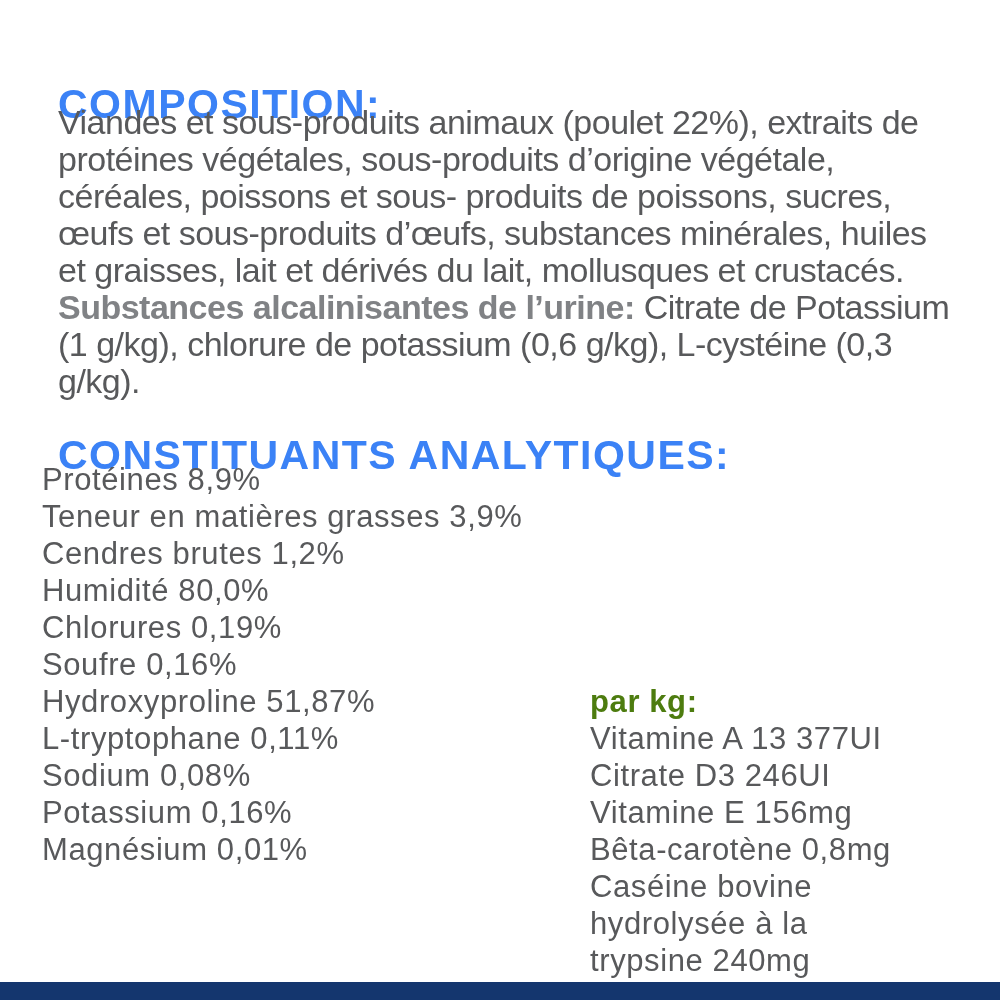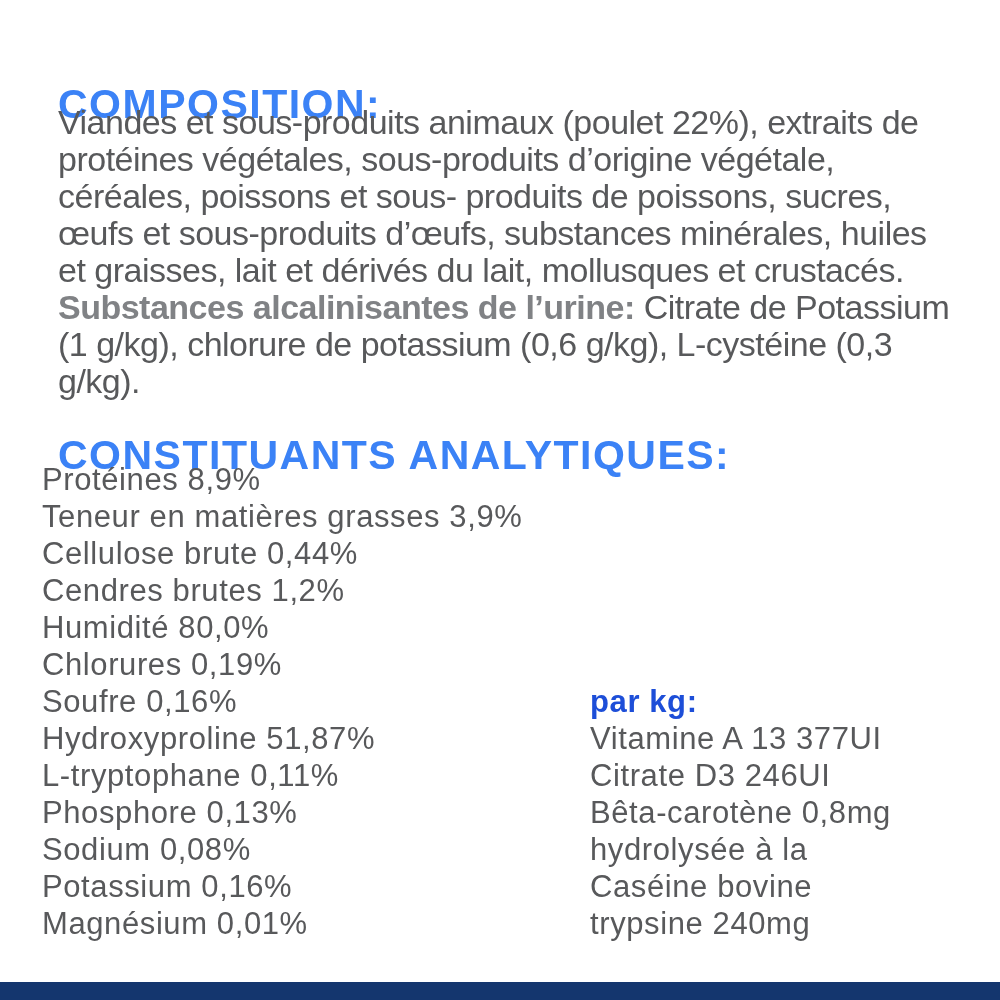--- a/index.html
+++ b/index.html
@@ -58,21 +58,21 @@
     top: 461px;
     width: 530px;
   }
   #per-kg-block {
     left: 590px;
     top: 683px;
     width: 400px;
   }
   #per-kg-heading {
     font-weight: bold;
-    color: #1d4ed8;
+    color: #4d7c0f;
   }
   .nutrient-row { white-space: nowrap; }
 
   #bottom-bar {
     position: absolute;
     left: 0;
     right: 0;
     bottom: 0;
     height: 18px;
     background: #14366e;
@@ -85,38 +85,37 @@
 
   <h1 id="composition-heading" class="heading">COMPOSITION:</h1>
 
   <p id="composition-body"><span>Viandes et sous-produits animaux (poulet 22%), extraits de protéines végétales, sous-produits d’origine végétale, céréales, poissons et sous- produits de poissons, sucres, œufs et sous-produits d’œufs, substances minérales, huiles et graisses, lait et dérivés du lait, mollusques et crustacés. </span><span class="bold-seg">Substances alcalinisantes de l’urine:</span><span> Citrate de Potassium (1 g/kg), chlorure de potassium (0,6 g/kg), L-cystéine (0,3 g/kg).</span></p>
 
   <h1 id="analytics-heading" class="heading">CONSTITUANTS ANALYTIQUES:</h1>
 
   <ul id="left-nutrient-list" class="nutrient-list">
     <li class="nutrient-row">Protéines 8,9%</li>
     <li class="nutrient-row">Teneur en matières grasses 3,9%</li>
-    <li class="nutrient-row">Cellulose brute 0,44%</li>
     <li class="nutrient-row">Cendres brutes 1,2%</li>
     <li class="nutrient-row">Humidité 80,0%</li>
     <li class="nutrient-row">Chlorures 0,19%</li>
     <li class="nutrient-row">Soufre 0,16%</li>
     <li class="nutrient-row">Hydroxyproline 51,87%</li>
     <li class="nutrient-row">L-tryptophane 0,11%</li>
-    <li class="nutrient-row">Phosphore 0,13%</li>
     <li class="nutrient-row">Sodium 0,08%</li>
     <li class="nutrient-row">Potassium 0,16%</li>
     <li class="nutrient-row">Magnésium 0,01%</li>
   </ul>
 
   <div id="per-kg-block" class="nutrient-list">
     <div id="per-kg-heading" class="nutrient-row">par kg:</div>
     <div class="nutrient-row">Vitamine A 13 377UI</div>
     <div class="nutrient-row">Citrate D3 246UI</div>
+    <div class="nutrient-row">Vitamine E 156mg</div>
     <div class="nutrient-row">Bêta-carotène 0,8mg</div>
+    <div class="nutrient-row">Caséine bovine</div>
     <div class="nutrient-row">hydrolysée à la</div>
-    <div class="nutrient-row">Caséine bovine</div>
     <div class="nutrient-row">trypsine 240mg</div>
   </div>
 
   <div id="bottom-bar"></div>
 
 </div>
 
 </body></html>

